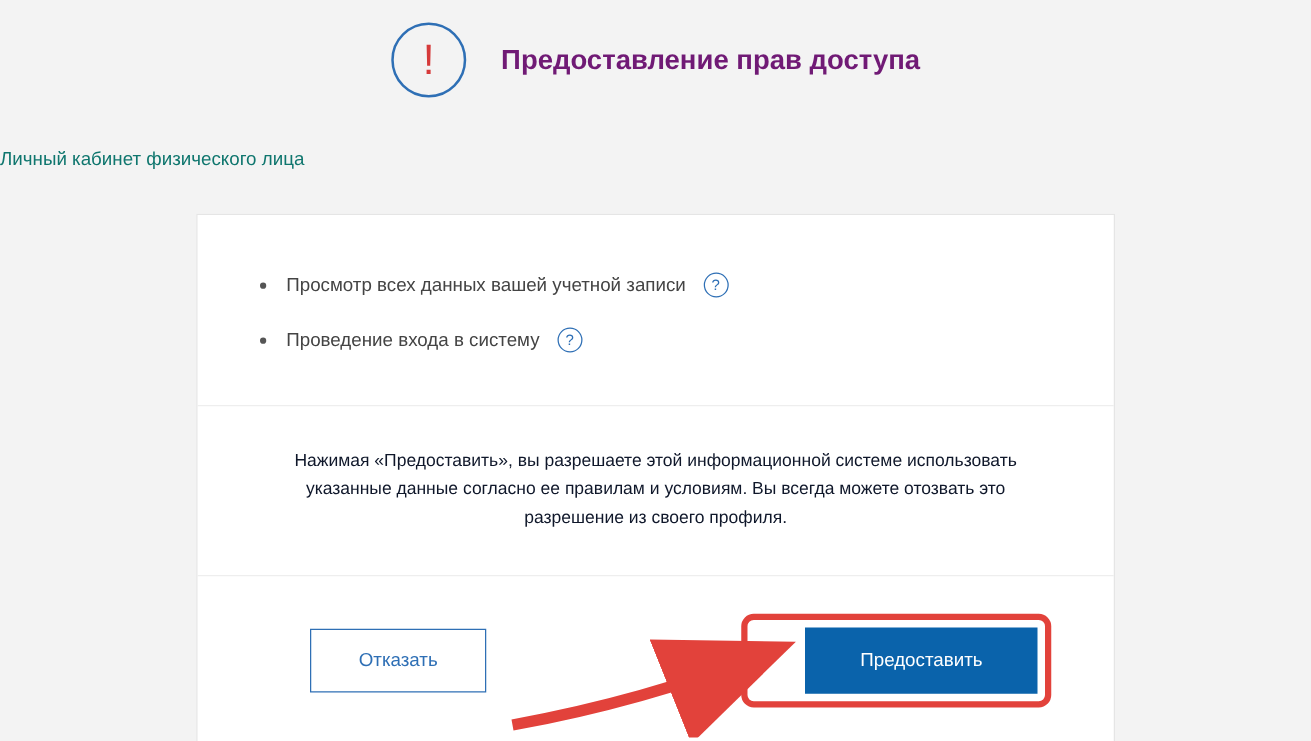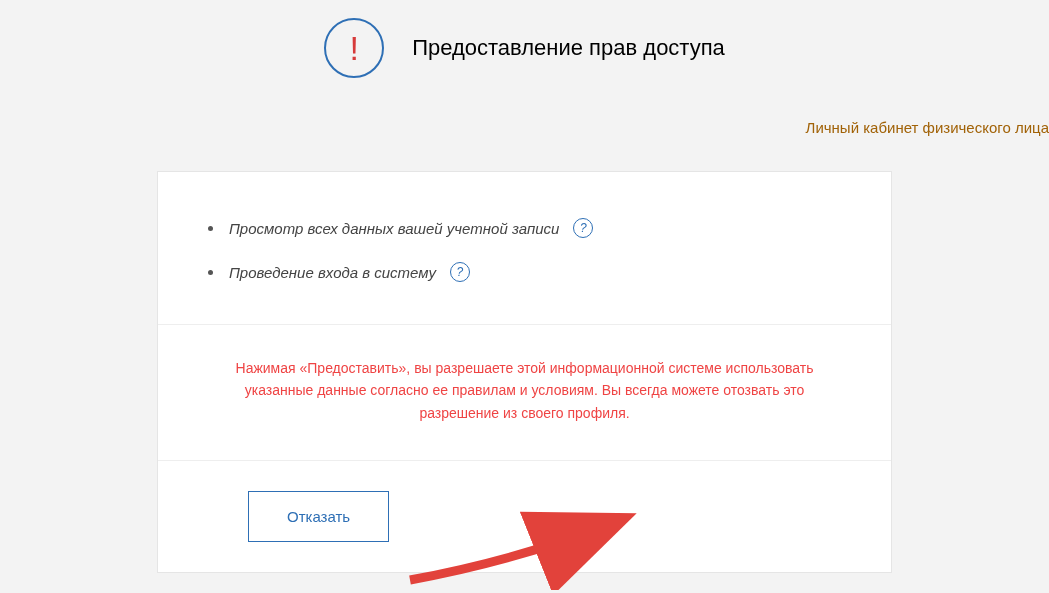--- a/index.html
+++ b/index.html
@@ -28,43 +28,42 @@
       justify-content: center;
     }
     .exclaim {
       font-size: 34px;
       color: #d63a3a;
       font-weight: 400;
       line-height: 1;
     }
     .title {
       font-size: 22px;
-      color: #000000;
-      font-weight: 400;
+      color: #701a75;
+      font-weight: 700;
     }
     .subtitle {
-      text-align: right;
+      text-align: left;
       margin-top: 36px;
-      color: #a16207;
+      color: #0f766e;
       font-size: 15px;
       line-height: 1.8;
     }
     .card {
       background: #fff;
       width: 735px;
       margin: 30px auto 0;
       border: 1px solid #e5e5e5;
     }
     .permissions {
       padding: 46px 50px 42px;
       border-bottom: 1px solid #eee;
     }
     .perm-list {
       list-style: none;
-      font-style: italic;
     }
     .perm-list li {
       display: flex;
       align-items: center;
       margin-bottom: 24px;
       color: #444;
       font-size: 15px;
     }
     .perm-list li:last-child { margin-bottom: 0; }
     .bullet {
@@ -83,21 +82,21 @@
       align-items: center;
       justify-content: center;
       margin-left: 14px;
       color: #2e6fb5;
       font-size: 12px;
       cursor: pointer;
     }
     .notice {
       padding: 32px 60px 36px;
       text-align: center;
-      color: #ef4444;
+      color: #0f172a;
       font-size: 14px;
       line-height: 1.6;
       border-bottom: 1px solid #eee;
     }
     .actions {
       padding: 30px 50px 30px;
       display: flex;
       justify-content: space-between;
       align-items: center;
     }
@@ -158,20 +157,23 @@
         <span>Проведение входа в систему</span>
         <span class="help-circle">?</span>
       </li>
     </ul>
   </div>
 
   <div class="notice">Нажимая «Предоставить», вы разрешаете этой информационной системе использовать указанные данные согласно ее правилам и условиям. Вы всегда можете отозвать это разрешение из своего профиля.</div>
 
   <div class="actions">
     <button class="btn btn-decline">Отказать</button>
+    <div class="btn-grant-wrap">
+      <button class="btn btn-grant">Предоставить</button>
+    </div>
   </div>
 </div>
 
 <svg class="arrow-annotation" width="260" height="90" viewBox="0 0 260 90">
   <defs>
     <marker id="arrowhead" markerWidth="12" markerHeight="10" refX="10" refY="5" orient="auto">
       <polygon points="0 0, 12 5, 0 10" fill="#e2423b"></polygon>
     </marker>
   </defs>
   <path d="M 10 80 Q 120 60 220 20" stroke="#e2423b" stroke-width="9" fill="none" marker-end="url(#arrowhead)"></path>

